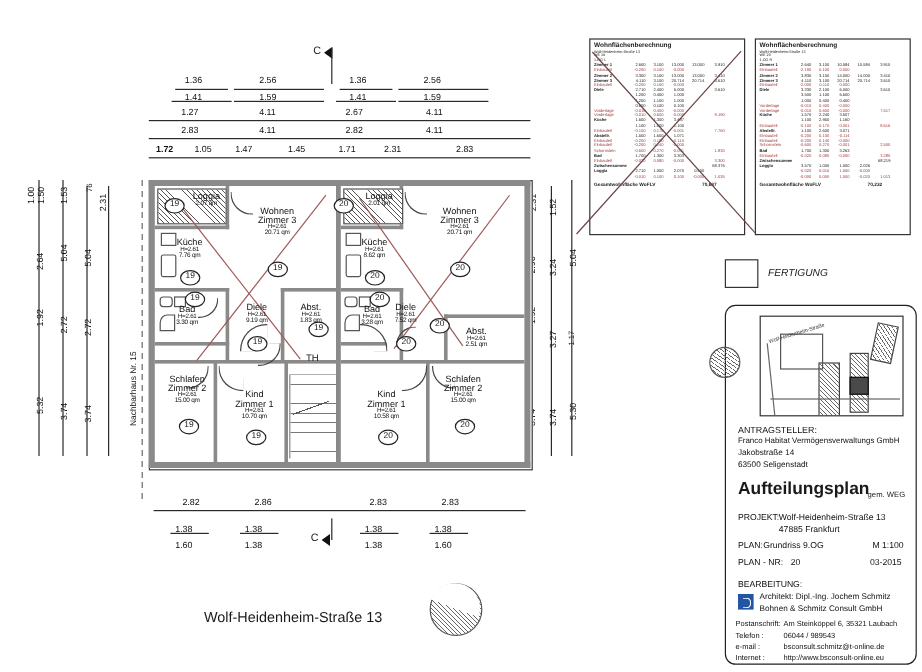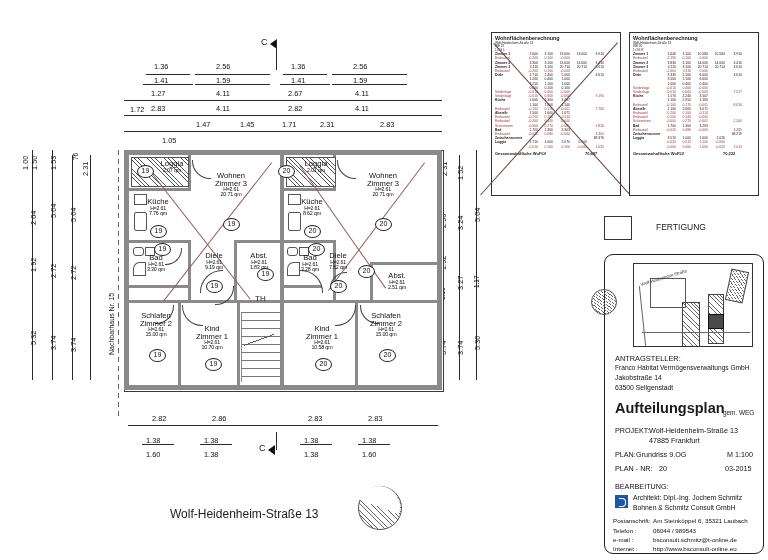--- a/index.html
+++ b/index.html
@@ -76,22 +76,22 @@
   <div class="txt dim" style="left:288px;top:90px;">2.67</div>
   <div class="txt dim" style="left:355px;top:90px;">4.11</div>
 
   <div class="ln hl" style="left:124px;top:115px;width:318px;"></div>
   <div class="txt dim" style="left:151px;top:105px;">2.83</div>
   <div class="txt dim" style="left:216px;top:105px;">4.11</div>
   <div class="txt dim" style="left:288px;top:105px;">2.82</div>
   <div class="txt dim" style="left:355px;top:105px;">4.11</div>
 
   <div class="ln hl" style="left:124px;top:131px;width:318px;"></div>
-  <div class="txt dim" style="left:130px;top:106px;">1.72</div>
-  <div class="txt dim" style="left:162px;top:137px;">1.05</div>
+  <div class="txt dim" style="left:130px;top:121px;font-weight:bold;">1.72</div>
+  <div class="txt dim" style="left:162px;top:121px;">1.05</div>
   <div class="txt dim" style="left:196px;top:121px;">1.47</div>
   <div class="txt dim" style="left:240px;top:121px;">1.45</div>
   <div class="txt dim" style="left:282px;top:121px;">1.71</div>
   <div class="txt dim" style="left:320px;top:121px;">2.31</div>
   <div class="txt dim" style="left:380px;top:121px;">2.83</div>
 
   <div class="ln vl" style="left:32px;top:150px;height:230px;"></div>
   <div class="ln vl" style="left:52px;top:150px;height:230px;"></div>
   <div class="ln vl" style="left:72px;top:155px;height:225px;"></div>
   <div class="ln vl" style="left:90px;top:155px;height:225px;"></div>
@@ -743,21 +743,21 @@
         <span class="c2">1.013</span>
       </div>
     </div>
   <div class="tfoot">
     <span class="nm">Gesamtwohnfläche WoFLV</span>
     <span style="margin-left:30px;">70,232</span>
   </div>
 </div>
 
 <div class="abs" style="left:604px;top:216px;width:26px;height:22px;border:1px solid #333;background:#fff;"></div>
-<div class="txt" style="left:656px;top:223px;font-size:8.5px;">FERTIGUNG</div>
+<div class="txt" style="left:640px;top:223px;font-size:8.5px;font-style:italic;">FERTIGUNG</div>
 
 <div id="titleblock">
 
   <div class="abs" style="left:28px;top:8px;width:118px;height:82px;border:1px solid #333;background:#fff;overflow:hidden;">
     <div class="abs hatchd" style="left:48px;top:38px;width:16px;height:48px;border:.7px solid #444;"></div>
     <div class="abs hatchd" style="left:74px;top:30px;width:14px;height:48px;border:.7px solid #444;"></div>
     <div class="abs hatchd" style="left:94px;top:6px;width:16px;height:30px;border:.7px solid #444;transform:rotate(12deg);"></div>
     <div class="abs" style="left:74px;top:50px;width:14px;height:13px;background:#4a4a4a;border:1px solid #111;"></div>
     <div class="abs" style="left:16px;top:14px;width:34px;height:28px;border:.7px solid #555;"></div>
     <div class="abs" style="left:8px;top:22px;width:1px;height:60px;background:#666;transform:rotate(-6deg);"></div>

